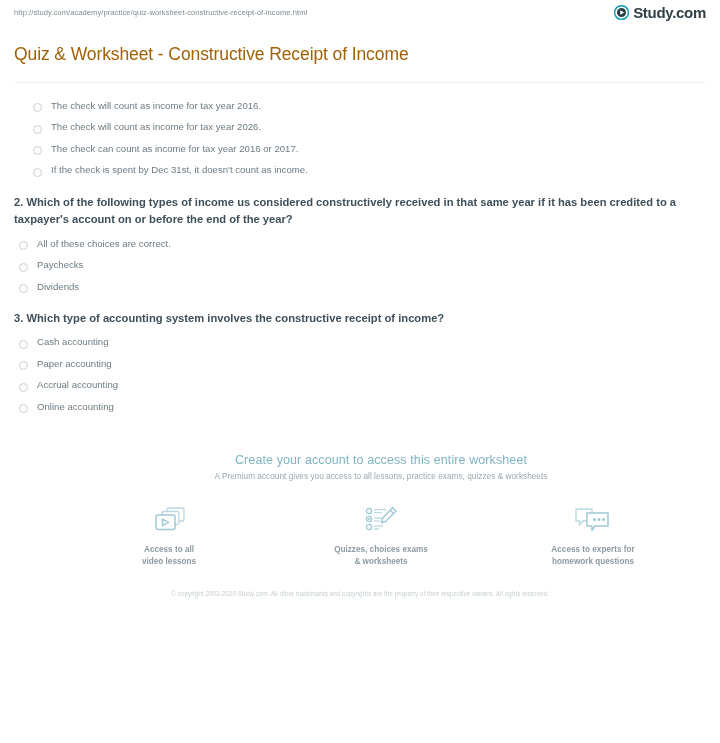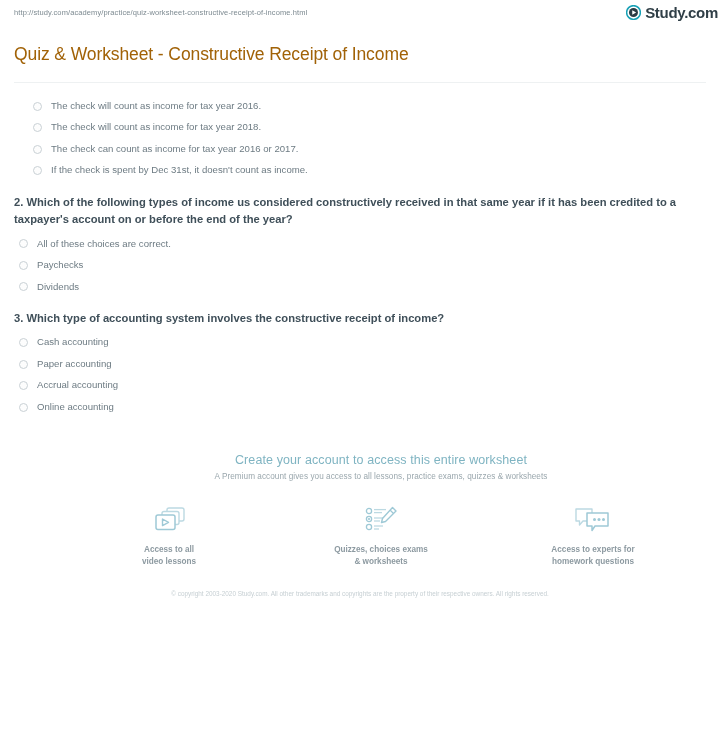--- a/index.html
+++ b/index.html
@@ -33,21 +33,21 @@
     position: absolute;
     left: 14px;
     top: 8px;
     font-size: 7.5px;
     color: #7d8a91;
     letter-spacing: 0.1px;
     white-space: nowrap;
   }
   .logo {
     position: absolute;
-    right: 2px;
+    right: 14px;
     top: 5px;
     display: flex;
     align-items: flex-end;
     gap: 4px;
   }
   .logo-mark {
     width: 15px;
     height: 15px;
     flex: 0 0 auto;
     display: block;
@@ -92,21 +92,21 @@
     line-height: 1.55;
     margin: 0 0 6px 0;
   }
   .options {
     margin: 0;
     padding: 0;
     list-style: none;
   }
   .option {
     display: flex;
-    align-items: center;
+    align-items: flex-end;
     margin-top: 9px;
     font-size: 9.6px;
     color: #6d7b83;
   }
   .option.indent-wide { padding-left: 19px; }
   .option.indent-narrow { padding-left: 5px; }
   .radio {
     width: 7px;
     height: 7px;
     border: 1px solid #c9d1d5;
@@ -201,21 +201,21 @@
   <div class="content">
 
     <div class="question-block">
       <ul class="options">
         <li class="option indent-wide">
           <span class="radio"></span>
           <span class="option-label">The check will count as income for tax year 2016.</span>
         </li>
         <li class="option indent-wide">
           <span class="radio"></span>
-          <span class="option-label">The check will count as income for tax year 2018.</span>
+          <span class="option-label">The check will count as income for tax year 2026.</span>
         </li>
         <li class="option indent-wide">
           <span class="radio"></span>
           <span class="option-label">The check can count as income for tax year 2016 or 2017.</span>
         </li>
         <li class="option indent-wide">
           <span class="radio"></span>
           <span class="option-label">If the check is spent by Dec 31st, it doesn't count as income.</span>
         </li>
       </ul>

